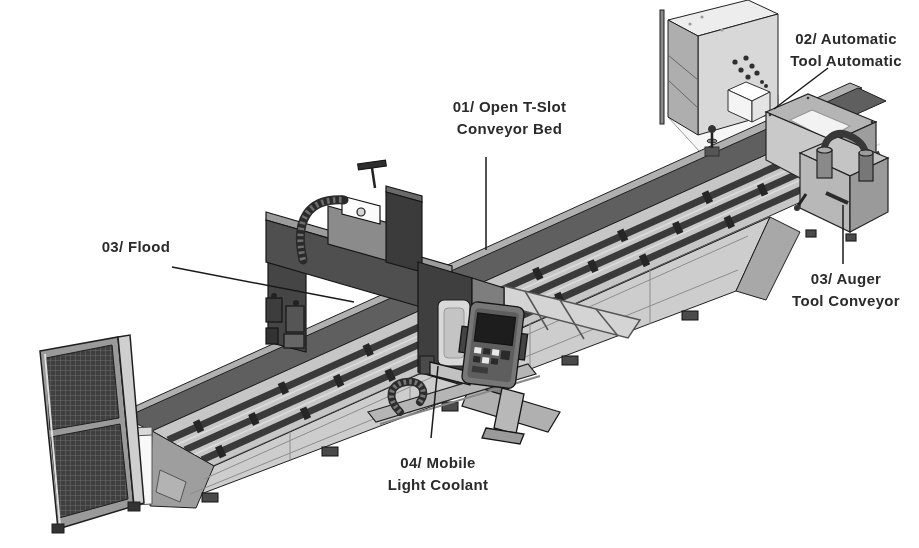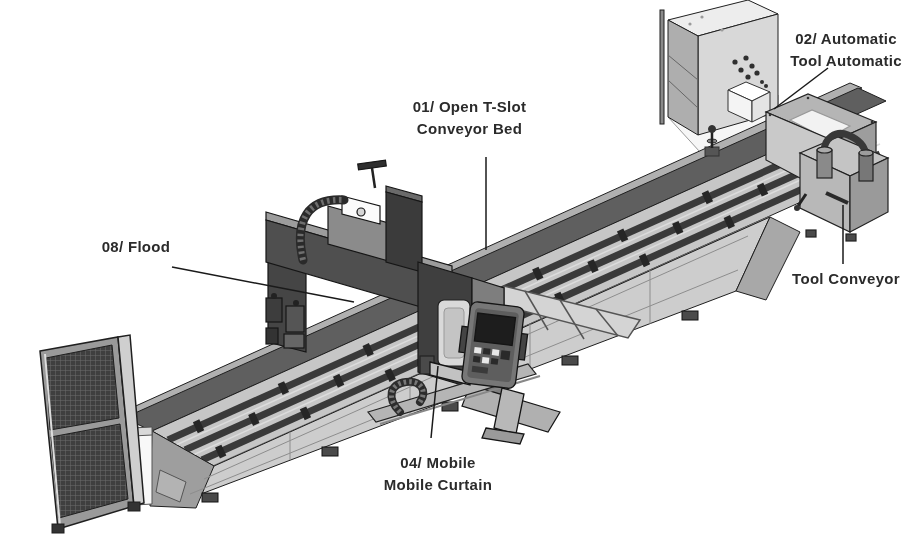--- a/index.html
+++ b/index.html
@@ -233,32 +233,33 @@
 
     <g stroke="#1a1a1a" stroke-width="1.5">
       <line x1="486" y1="157" x2="486" y2="250"></line>
       <line x1="828" y1="68" x2="774" y2="109"></line>
       <line x1="843" y1="205" x2="843" y2="264"></line>
       <line x1="438" y1="366" x2="431" y2="438"></line>
       <line x1="172" y1="267" x2="354" y2="302"></line>
     </g>
   </svg>
 
-  <div class="callout" style="left:357px;top:96px;width:225px;">
+  <div class="callout" style="left:397px;top:96px;width:225px;">
     <span>01/ Open T-Slot</span>
     <span>Conveyor Bed</span>
   </div>
   <div class="callout" style="left:775px;top:28px;width:142px;">
     <span>02/ Automatic</span>
     <span>Tool Automatic</span>
   </div>
   <div class="callout" style="left:775px;top:268px;width:142px;">
+    <span>03/ Auger</span>
     <span>Tool Conveyor</span>
   </div>
   <div class="callout" style="left:368px;top:452px;width:140px;">
     <span>04/ Mobile</span>
-    <span>Mobile Curtain</span>
+    <span>Light Coolant</span>
   </div>
   <div class="callout" style="left:72px;top:236px;width:128px;">
-    <span>08/ Flood</span>
+    <span>03/ Flood</span>
   </div>
 
 </div>
 
 </body></html>

